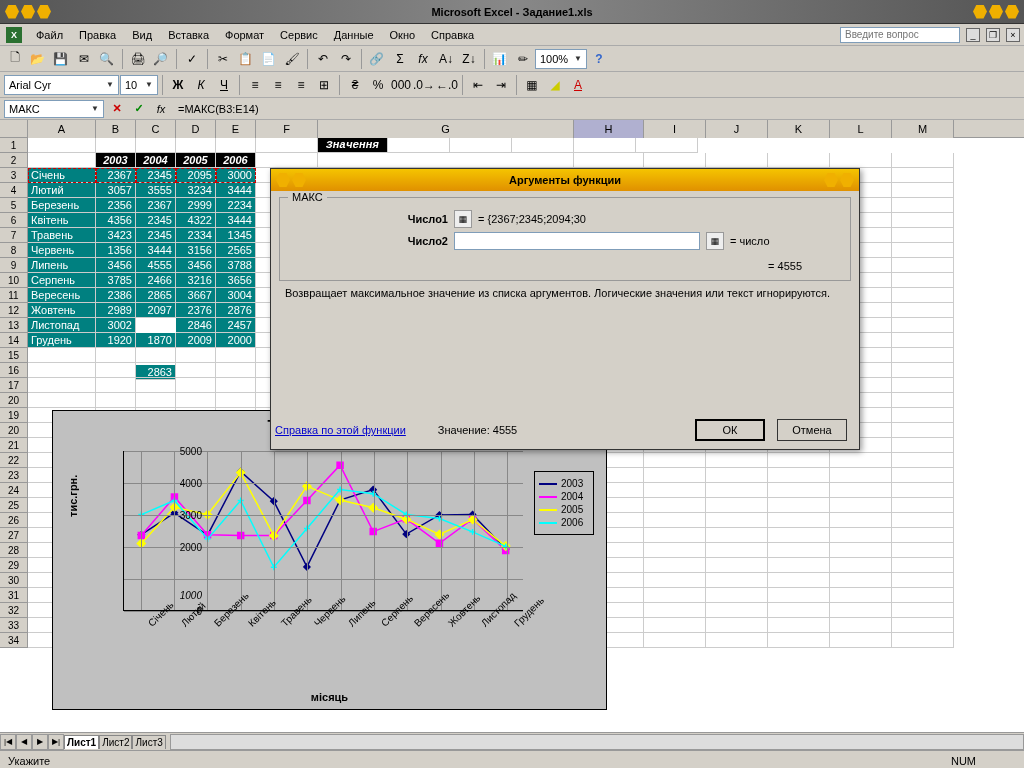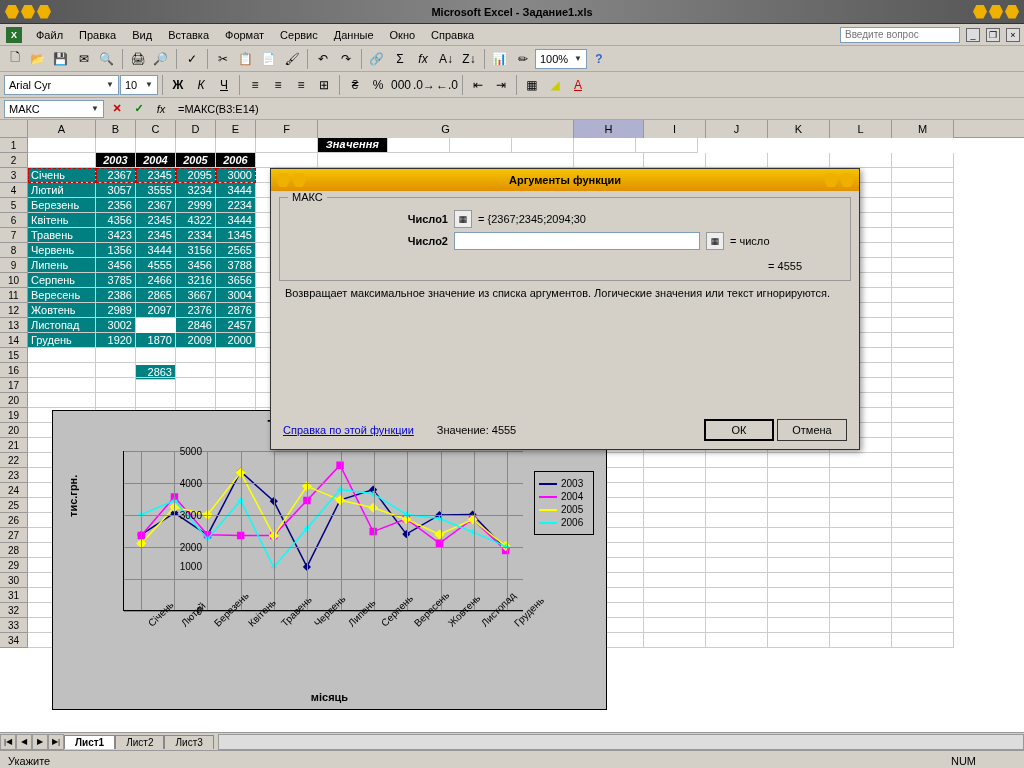--- a/index.html
+++ b/index.html
@@ -58,28 +58,28 @@
 .dialog-title { height: 22px; background: linear-gradient(#f5c400,#e09000); display: flex; align-items: center; justify-content: center; font-weight: bold; font-size: 11px; position: relative; }
 .dialog-title .hex-deco { top: 4px; }
 .fieldset { margin: 6px 8px; border: 1px solid #999; padding: 8px; font-size: 11px; position: relative; }
 .fieldset-label { position: absolute; top: -7px; left: 8px; background: #d4d0c8; padding: 0 4px; }
 .arg-row { display: flex; align-items: center; margin: 4px 0; gap: 6px; }
 .arg-label { width: 160px; text-align: right; font-weight: bold; }
 .arg-input { width: 246px; height: 18px; border: 1px solid #7f9db9; background: #fff; font-size: 11px; padding: 0 3px; }
 .ref-btn { width: 18px; height: 18px; border: 1px solid #999; background: #eee; display: inline-flex; align-items: center; justify-content: center; font-size: 9px; cursor: pointer; }
 .arg-result { font-size: 11px; }
 .dialog-desc { margin: 6px 14px; font-size: 11px; }
-.dialog-foot { position: absolute; bottom: 8px; left: 12px; right: 12px; display: flex; align-items: center; gap: 3px; }
+.dialog-foot { position: absolute; bottom: 8px; left: 4px; right: 12px; display: flex; align-items: center; gap: 12px; }
 .dlg-link { color: #00c; text-decoration: underline; cursor: pointer; }
 .dlg-btn { width: 70px; height: 22px; border: 1px solid #333; background: #d4d0c8; cursor: pointer; font-size: 11px; }
 .dlg-btn.default { border: 2px solid #000; }
 .sheet-tabs { height: 18px; background: #d4d0c8; display: flex; align-items: center; border-top: 1px solid #999; font-size: 10px; position: relative; }
 .tab-nav { display: flex; }
 .tab-nav-btn { width: 16px; height: 16px; border: 1px solid #999; display: inline-flex; align-items: center; justify-content: center; font-size: 8px; cursor: pointer; }
-.sheet-tab { padding: 1px 10px; border: 1px solid #888; background: #d4d0c8; cursor: pointer; border-bottom: none; }
+.sheet-tab { padding: 1px 2px; border: 1px solid #888; background: #d4d0c8; cursor: pointer; border-bottom: none; }
 .sheet-tab.active { background: #fff; font-weight: bold; }
 .hscroll { flex: 1; height: 16px; background: #ddd; border: 1px solid #999; margin-left: 4px; position: relative; }
 .statusbar { height: 20px; background: #d4d0c8; display: flex; align-items: center; padding: 0 8px; border-top: 1px solid #999; font-size: 11px; }
 svg.chart-svg { position: absolute; left: 0; top: 0; width: 100%; height: 100%; overflow: visible; }
 .zoom-combo { width: 52px; }
 </style>
 </head>
 <body>
 
 <div class="titlebar">
@@ -831,21 +831,21 @@
         <div class="gridline-v" style="left: 183.333px;"></div>
         <div class="gridline-v" style="left: 216.667px;"></div>
         <div class="gridline-v" style="left: 250px;"></div>
         <div class="gridline-v" style="left: 283.333px;"></div>
         <div class="gridline-v" style="left: 316.667px;"></div>
         <div class="gridline-v" style="left: 350px;"></div>
         <div class="gridline-v" style="left: 383.333px;"></div>
       </div>
     <div id="yticks">
         <div class="ytick" style="top: 195px;">0</div>
-        <div class="ytick" style="top: 150px;">1000</div>
+        <div class="ytick" style="top: 179px; font-style: italic;">1000</div>
         <div class="ytick" style="top: 131px;">2000</div>
         <div class="ytick" style="top: 99px;">3000</div>
         <div class="ytick" style="top: 67px;">4000</div>
         <div class="ytick" style="top: 35px;">5000</div>
       </div>
     <div id="xticks">
         <div class="xtick" style="left: 92.6667px; top: 210px;">Січень</div>
         <div class="xtick" style="left: 126px; top: 210px;">Лютий</div>
         <div class="xtick" style="left: 159.333px; top: 210px;">Березень</div>
         <div class="xtick" style="left: 192.667px; top: 210px;">Квітень</div>

